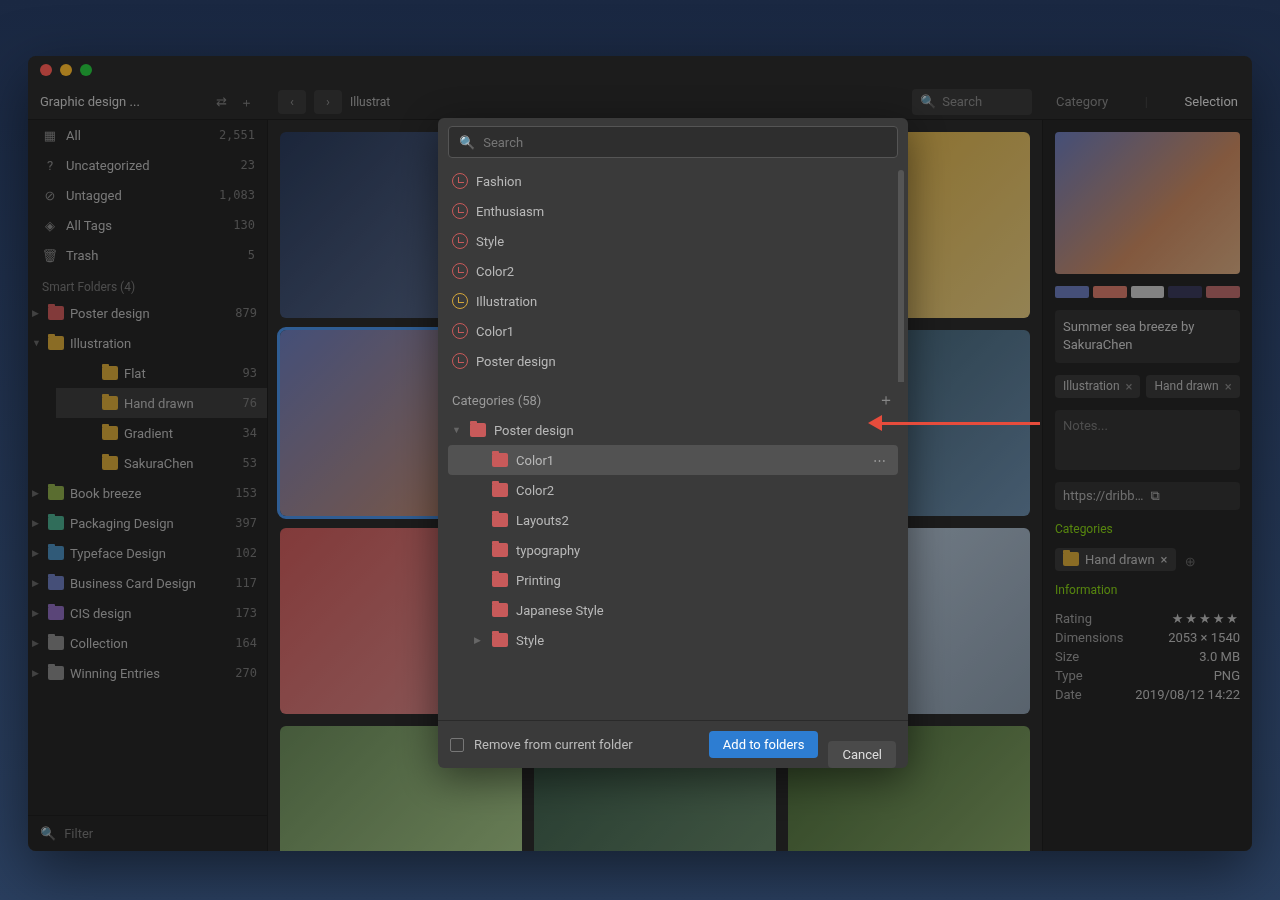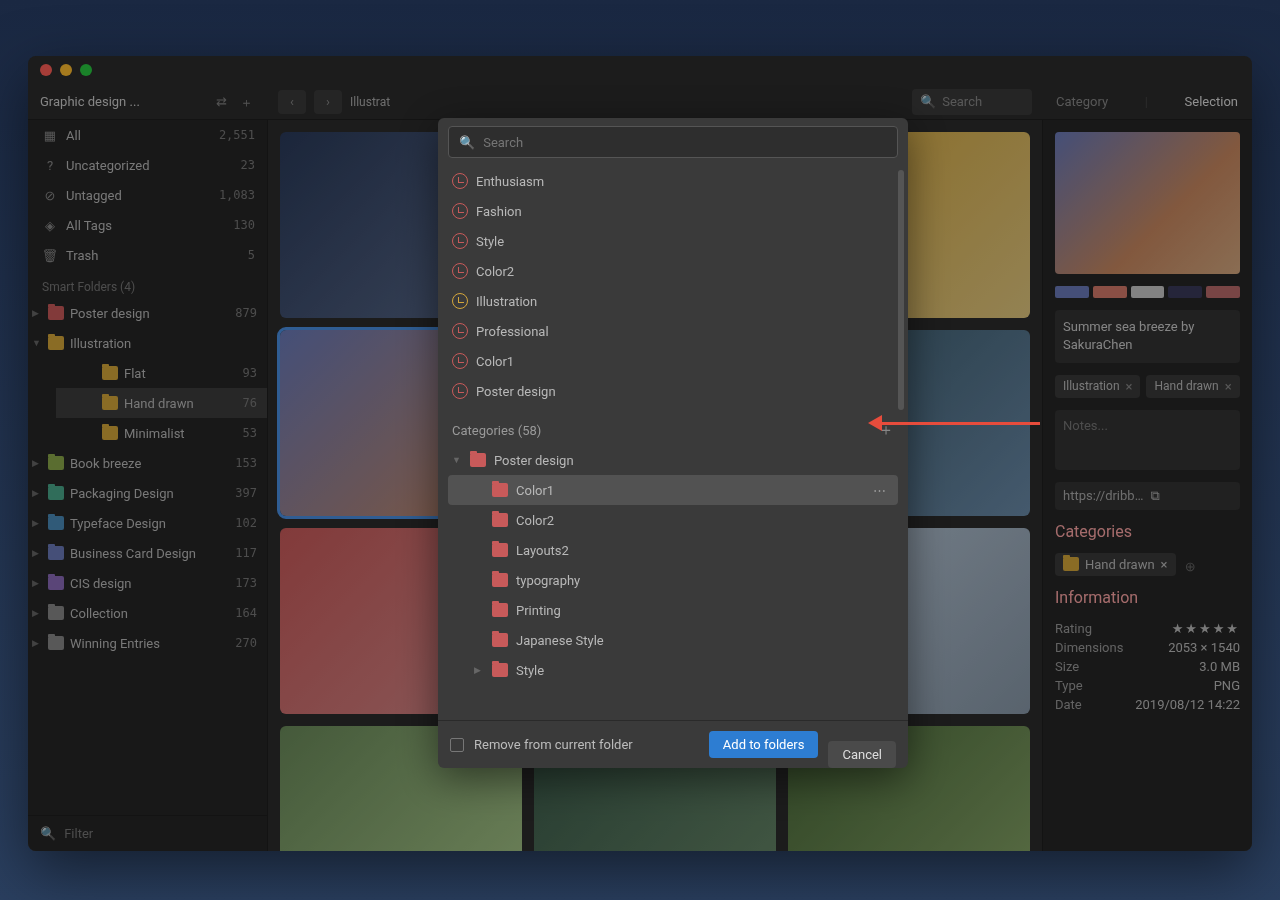--- a/index.html
+++ b/index.html
@@ -40,21 +40,21 @@
 .preview { aspect-ratio:1.3; border-radius:4px; background:linear-gradient(135deg,#6a7ab8 0%,#c88860 60%,#d4a880 100%); }
 .swatches { display:flex; gap:4px; }
 .sw { flex:1; height:12px; border-radius:2px; }
 .ins-name { background:#333; border-radius:4px; padding:8px; color:#ccc; line-height:1.4; }
 .tags { display:flex; flex-wrap:wrap; gap:6px; }
 .tag { background:#3a3a3a; border-radius:4px; padding:4px 8px; display:flex; align-items:center; gap:6px; color:#bbb; font-size:12px; }
 .tag .x { color:#888; cursor:pointer; }
 .notes { background:#333; border-radius:4px; padding:8px; min-height:60px; color:#777; }
 .url { background:#333; border-radius:4px; padding:6px 8px; display:flex; align-items:center; gap:6px; color:#aaa; font-size:12px; overflow:hidden; }
 .url span{overflow:hidden;white-space:nowrap;text-overflow:ellipsis;flex:1}
-.ins-h { color:#fca5a5; font-size:16px; }
+.ins-h { color:#84cc16; font-size:12px; }
 .cat-chip { background:#3a3a3a; border-radius:4px; padding:4px 8px; display:inline-flex; align-items:center; gap:6px; color:#bbb; font-size:12px; }
 .info-row { display:flex; justify-content:space-between; font-family:ui-monospace,monospace; font-size:12px; color:#999; padding:2px 0; }
 .info-row .v { color:#bbb; }
 .stars { color:#f5a623; letter-spacing:2px; }
 .overlay { position:absolute; inset:0; background:rgba(0,0,0,.35); }
 .modal { position:absolute; left:410px; top:62px; width:470px; height:650px; background:#3a3a3a; border-radius:6px; display:flex; flex-direction:column; box-shadow:0 10px 40px rgba(0,0,0,.5); }
 .m-search { margin:8px 10px; height:32px; background:#2e2e2e; border:1px solid #555; border-radius:4px; display:flex; align-items:center; padding:0 10px; gap:8px; }
 .m-search input { flex:1; background:none; border:none; outline:none; color:#ddd; font-size:13px; }
 .m-list { overflow:auto; padding:0 10px 6px; position:relative;}
 .m-scrollbar { position:absolute; right:0; top:0; width:6px; height:240px; background:#555; border-radius:3px; margin:4px;}
@@ -158,21 +158,26 @@
        <span>Flat</span>
        <span class="sb-count">93</span>
           </div>
           <div class="sb-folder sb-child sb-item sel" style="padding-left:46px">
        <span class="folder-ico" style="background:#d4a63a"></span>
        <span>Hand drawn</span>
        <span class="sb-count">76</span>
           </div>
           <div class="sb-folder sb-child " style="padding-left:46px">
        <span class="folder-ico" style="background:#d4a63a"></span>
-       <span>Minimalist</span>
+       <span>Gradient</span>
+       <span class="sb-count">34</span>
+          </div>
+          <div class="sb-folder sb-child " style="padding-left:46px">
+       <span class="folder-ico" style="background:#d4a63a"></span>
+       <span>SakuraChen</span>
        <span class="sb-count">53</span>
           </div>
           <div class="sb-folder">
      <span class="caret">▶</span>
      <span class="folder-ico" style="background:#8aa84a"></span>
      <span>Book breeze</span>
      <span class="sb-count">153</span>
           </div>
           <div class="sb-folder">
      <span class="caret">▶</span>
@@ -292,41 +297,37 @@
 
   <div class="modal">
     <div class="m-search">
       <span>🔍</span>
       <input placeholder="Search" style="">
     </div>
     <div class="m-list" id="m-recent">
       <div class="m-scrollbar"></div>
     <div class="m-item">
    <span class="clock r"></span>
+   <span>Fashion</span>
+        </div>
+        <div class="m-item">
+   <span class="clock r"></span>
    <span>Enthusiasm</span>
-        </div>
-        <div class="m-item">
-   <span class="clock r"></span>
-   <span>Fashion</span>
         </div>
         <div class="m-item">
    <span class="clock r"></span>
    <span>Style</span>
         </div>
         <div class="m-item">
    <span class="clock r"></span>
    <span>Color2</span>
         </div>
         <div class="m-item">
    <span class="clock y"></span>
    <span>Illustration</span>
-        </div>
-        <div class="m-item">
-   <span class="clock r"></span>
-   <span>Professional</span>
         </div>
         <div class="m-item">
    <span class="clock r"></span>
    <span>Color1</span>
         </div>
         <div class="m-item">
    <span class="clock r"></span>
    <span>Poster design</span>
         </div>
       </div>

